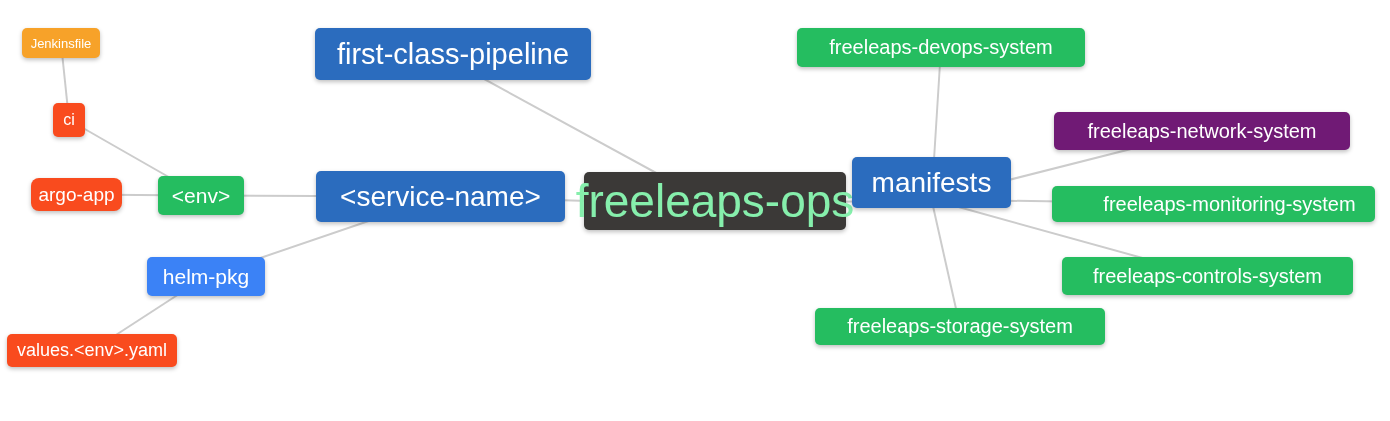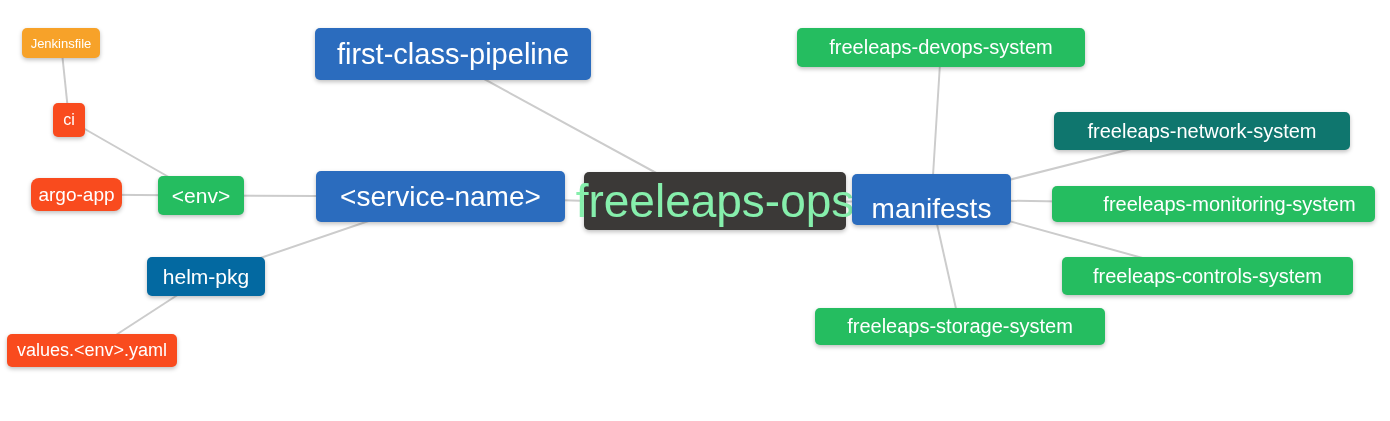--- a/index.html
+++ b/index.html
@@ -77,42 +77,42 @@
       </div>
       <div class="node" style="left: 53px; top: 103px; width: 32px; height: 34px; font-size: 16px; background: rgb(249, 75, 30); color: rgb(255, 255, 255);">
         <span class="label">ci</span>
       </div>
       <div class="node" style="left: 31px; top: 178px; width: 91px; height: 33px; font-size: 19px; background: rgb(249, 75, 30); color: rgb(255, 255, 255); border-radius: 8px;">
         <span class="label">argo-app</span>
       </div>
       <div class="node" style="left: 158px; top: 176px; width: 86px; height: 39px; font-size: 21px; background: rgb(37, 189, 96); color: rgb(255, 255, 255);">
         <span class="label">&lt;env&gt;</span>
       </div>
-      <div class="node" style="left: 147px; top: 257px; width: 118px; height: 39px; font-size: 21px; background: #0369a1; color: rgb(255, 255, 255);">
+      <div class="node" style="left: 147px; top: 257px; width: 118px; height: 39px; font-size: 21px; background: #3b82f6; color: rgb(255, 255, 255);">
         <span class="label">helm-pkg</span>
       </div>
       <div class="node" style="left: 7px; top: 334px; width: 170px; height: 33px; font-size: 18px; background: rgb(249, 75, 30); color: rgb(255, 255, 255);">
         <span class="label">values.&lt;env&gt;.yaml</span>
       </div>
       <div class="node" style="left: 315px; top: 28px; width: 276px; height: 52px; font-size: 29px; background: rgb(43, 108, 190); color: rgb(255, 255, 255);">
         <span class="label">first-class-pipeline</span>
       </div>
       <div class="node" style="left: 316px; top: 171px; width: 249px; height: 51px; font-size: 28px; background: rgb(43, 108, 190); color: rgb(255, 255, 255);">
         <span class="label">&lt;service-name&gt;</span>
       </div>
       <div class="node" style="left: 584px; top: 172px; width: 262px; height: 58px; font-size: 46px; background: rgb(59, 57, 55); color: #86efac;">
         <span class="label">freeleaps-ops</span>
       </div>
-      <div class="node" style="left: 852px; top: 174px; width: 159px; height: 51px; font-size: 28px; background: rgb(43, 108, 190); color: rgb(255, 255, 255); align-items: flex-end;">
+      <div class="node" style="left: 852px; top: 157px; width: 159px; height: 51px; font-size: 28px; background: rgb(43, 108, 190); color: rgb(255, 255, 255);">
         <span class="label">manifests</span>
       </div>
       <div class="node" style="left: 797px; top: 28px; width: 288px; height: 39px; font-size: 20px; background: rgb(37, 189, 96); color: rgb(255, 255, 255);">
         <span class="label">freeleaps-devops-system</span>
       </div>
-      <div class="node" style="left: 1054px; top: 112px; width: 296px; height: 38px; font-size: 20px; background: #0f766e; color: rgb(255, 255, 255);">
+      <div class="node" style="left: 1054px; top: 112px; width: 296px; height: 38px; font-size: 20px; background: #701a75; color: rgb(255, 255, 255);">
         <span class="label">freeleaps-network-system</span>
       </div>
       <div class="node" style="left: 1052px; top: 186px; width: 323px; height: 36px; font-size: 20px; background: rgb(37, 189, 96); color: rgb(255, 255, 255); padding-left: 32px;">
         <span class="label">freeleaps-monitoring-system</span>
       </div>
       <div class="node" style="left: 1062px; top: 257px; width: 291px; height: 38px; font-size: 20px; background: rgb(37, 189, 96); color: rgb(255, 255, 255); align-items: center;">
         <span class="label">freeleaps-controls-system</span>
       </div>
       <div class="node" style="left: 815px; top: 308px; width: 290px; height: 37px; font-size: 20px; background: rgb(37, 189, 96); color: rgb(255, 255, 255);">
         <span class="label">freeleaps-storage-system</span>

